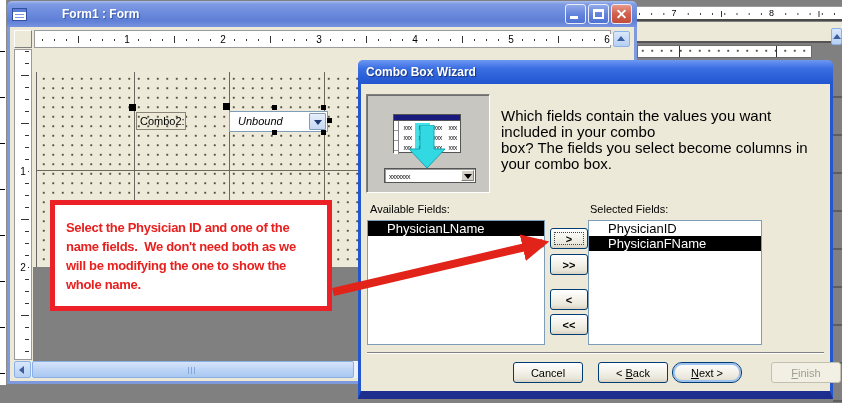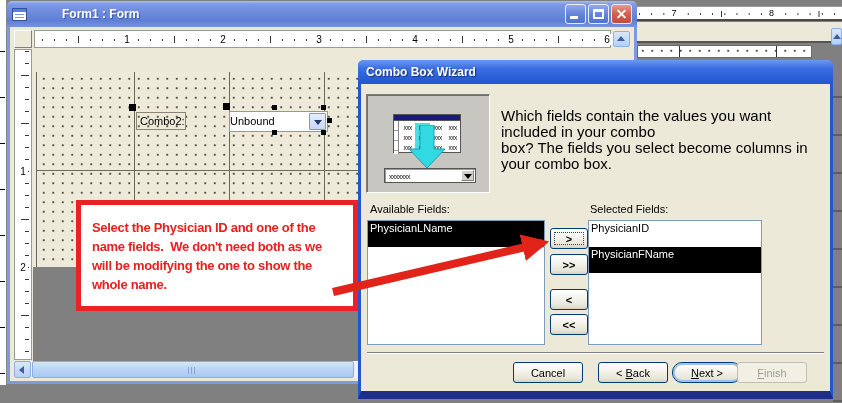--- a/index.html
+++ b/index.html
@@ -97,21 +97,21 @@
       repeating-linear-gradient(to right,transparent 0 94px,#6b675c 94px 95px),
       radial-gradient(circle,#55503f 0.7px,transparent 0.9px);
     background-size:100% 1px,100% 100%,9.5px 9.5px;
     background-position:0 98px,3px 0,2px 2px;
     background-repeat:no-repeat,repeat,repeat; }
   #gray-below { left:23px; top:240px; width:598px; height:94px; background:#808080; }
 
   #combo2-label { position:absolute; left:99px; top:40px; width:50px; height:18px;
     border:1px solid #8a8578; line-height:16px; padding-left:3px; font-size:11px; }
   #unbound-combo { position:absolute; left:192px; top:39px; width:99px; height:21px;
-    background:#fff; border:1px solid #7F9DB9; line-height:19px; padding-left:0; font-size:11px; }
+    background:#fff; border:1px solid #7F9DB9; line-height:19px; padding-left:8px; font-size:11px;font-style:italic; }
   #combo-drop { position:absolute; right:1px; top:1px; width:17px; height:17px;
     background:linear-gradient(180deg,#E6EEFB,#C8D9F4); border:1px solid #7F9DB9; border-radius:1px; }
   #combo-drop::after { content:""; position:absolute; left:4px; top:6px; width:0; height:0;
     border-left:4px solid transparent; border-right:4px solid transparent; border-top:5px solid #20396f; }
   .handle { position:absolute; width:5px; height:5px; background:#000; }
   .handle.big { width:7px; height:7px; }
 
   #h-scrollbar { left:4px; top:334px; width:617px; height:17px; background:#EAF1FB; display:flex; }
   #scroll-left-btn { width:17px; height:17px; background:linear-gradient(180deg,#D9E7FB,#B6D0F4);
     border:1px solid #8CB0E8; border-radius:2px; position:relative; flex:none; }
@@ -120,21 +120,21 @@
   #scroll-thumb { margin-left:1px; width:322px; height:17px; position:relative;
     background:linear-gradient(180deg,#D5E4FA 0%,#BCD4F6 50%,#A9C8F2 100%);
     border:1px solid #88AEE4; border-radius:2px; }
   #scroll-thumb::after { content:""; position:absolute; left:50%; top:5px; width:9px; height:7px; margin-left:-5px;
     background:repeating-linear-gradient(to right,#86A7DC 0 1px,transparent 1px 3px); }
 
   
   #callout { left:50px; top:200px; width:282px; height:111px; background:#fff;
     border:5px solid #EC2027; z-index:30; padding:13px 6px 0 11px;
     color:#E8201E; font-weight:bold; font-size:13px; line-height:19px;
-    letter-spacing:-0.3px; white-space:pre;margin-left:26px; }
+    letter-spacing:-0.3px; white-space:pre; }
   #arrow-svg { left:0; top:0; width:842px; height:403px; z-index:60; pointer-events:none; }
 
   
   #wizard { left:358px; top:60px; width:475px; height:339px; z-index:40;
     border-left:3px solid #2357D0; border-right:3px solid #2357D0; border-bottom:8px solid #1D2E8E;
     background:#ECE9D8; border-radius:6px 6px 0 0; }
   #wiz-titlebar { position:absolute; left:-3px; top:0; width:475px; height:24px;
     border-radius:5px 5px 0 0;
     background:linear-gradient(180deg,#6D97F2 0%,#3A6EE2 35%,#2B60D8 70%,#2356CE 100%);
     color:#fff; font-weight:bold; font-size:12px; padding:5px 14px 0 8px; text-shadow:1px 1px 1px #16337f; }
@@ -158,21 +158,21 @@
     border:1px solid #555; box-shadow:inset 1px 1px 0 #9a9a9a; }
   #g-combo-text { position:absolute; left:4px; top:4px; font-size:7px; letter-spacing:-0.5px; color:#111; }
   #g-combo-btn { position:absolute; right:1px; top:1px; width:13px; height:11px; background:#D4D0C8;
     border:1px solid #808080; border-top-color:#fff; border-left-color:#fff; }
   #g-combo-btn::after { content:""; position:absolute; left:2px; top:3px; width:0; height:0;
     border-left:4px solid transparent; border-right:4px solid transparent; border-top:5px solid #000; }
 
   #wiz-desc { left:140px; top:24px; width:330px; font-size:15px; line-height:16px; white-space:pre-line; }
   .field-label { position:absolute; font-size:11px; }
   .listbox { position:absolute; background:#fff; border:1px solid #7F9DB9; overflow:hidden; }
-  .listbox .li { height:26px; line-height:15px; padding-left:2px; font-size:11px; color:#000; }
+  .listbox .li { height:15px; line-height:15px; padding-left:19px; font-size:13px; color:#000; }
   .listbox .li.selected { background:#000; color:#fff; }
 
   .xpbtn { position:absolute; background:linear-gradient(180deg,#FFFFFF 0%,#F4F2EA 45%,#E9E6DA 80%,#D8D2C2 100%);
     border:1px solid #003C74; border-radius:3px; font-size:11px; color:#000;
     text-align:center; display:flex; align-items:center; justify-content:center; }
   .xpbtn.default { box-shadow:inset 0 0 0 2px #9EC2EE;border-radius:10px; }
   .xpbtn.disabled { background:#F2F0E5; border-color:#C3BFAE; color:#9e9e96; }
   .xfer { left:189px; width:38px; height:21px; font-weight:bold; }
   .kbfocus { position:absolute; left:3px; top:3px; right:3px; bottom:3px; border:1px dotted #444; }
   #wiz-sep { left:6px; top:268px; width:457px; height:2px;
@@ -329,21 +329,21 @@
 
     <button class="xpbtn wiz-btn" style="left:152px">
       <span><span>Cancel</span><span class="mn"></span><span></span></span>
     </button>
     <button class="xpbtn wiz-btn" style="left:237px">
       <span><span>&lt; </span><span class="mn">B</span><span>ack</span></span>
     </button>
     <button class="xpbtn wiz-btn default" style="left:311px">
       <span><span></span><span class="mn">N</span><span>ext &gt;</span></span>
     </button>
-    <button class="xpbtn wiz-btn disabled" style="left:376px">
+    <button class="xpbtn wiz-btn disabled" style="left:410px">
       <span><span></span><span class="mn">F</span><span>inish</span></span>
     </button>
   </div>
 </div>
 
 <svg class="abs" id="arrow-svg">
   <defs>
     <marker id="ah" markerWidth="3.4" markerHeight="3.4" refX="2.6" refY="1.7" orient="auto">
       <polygon points="0,0 3.4,1.7 0,3.4" fill="#E2231A"></polygon>
     </marker>

